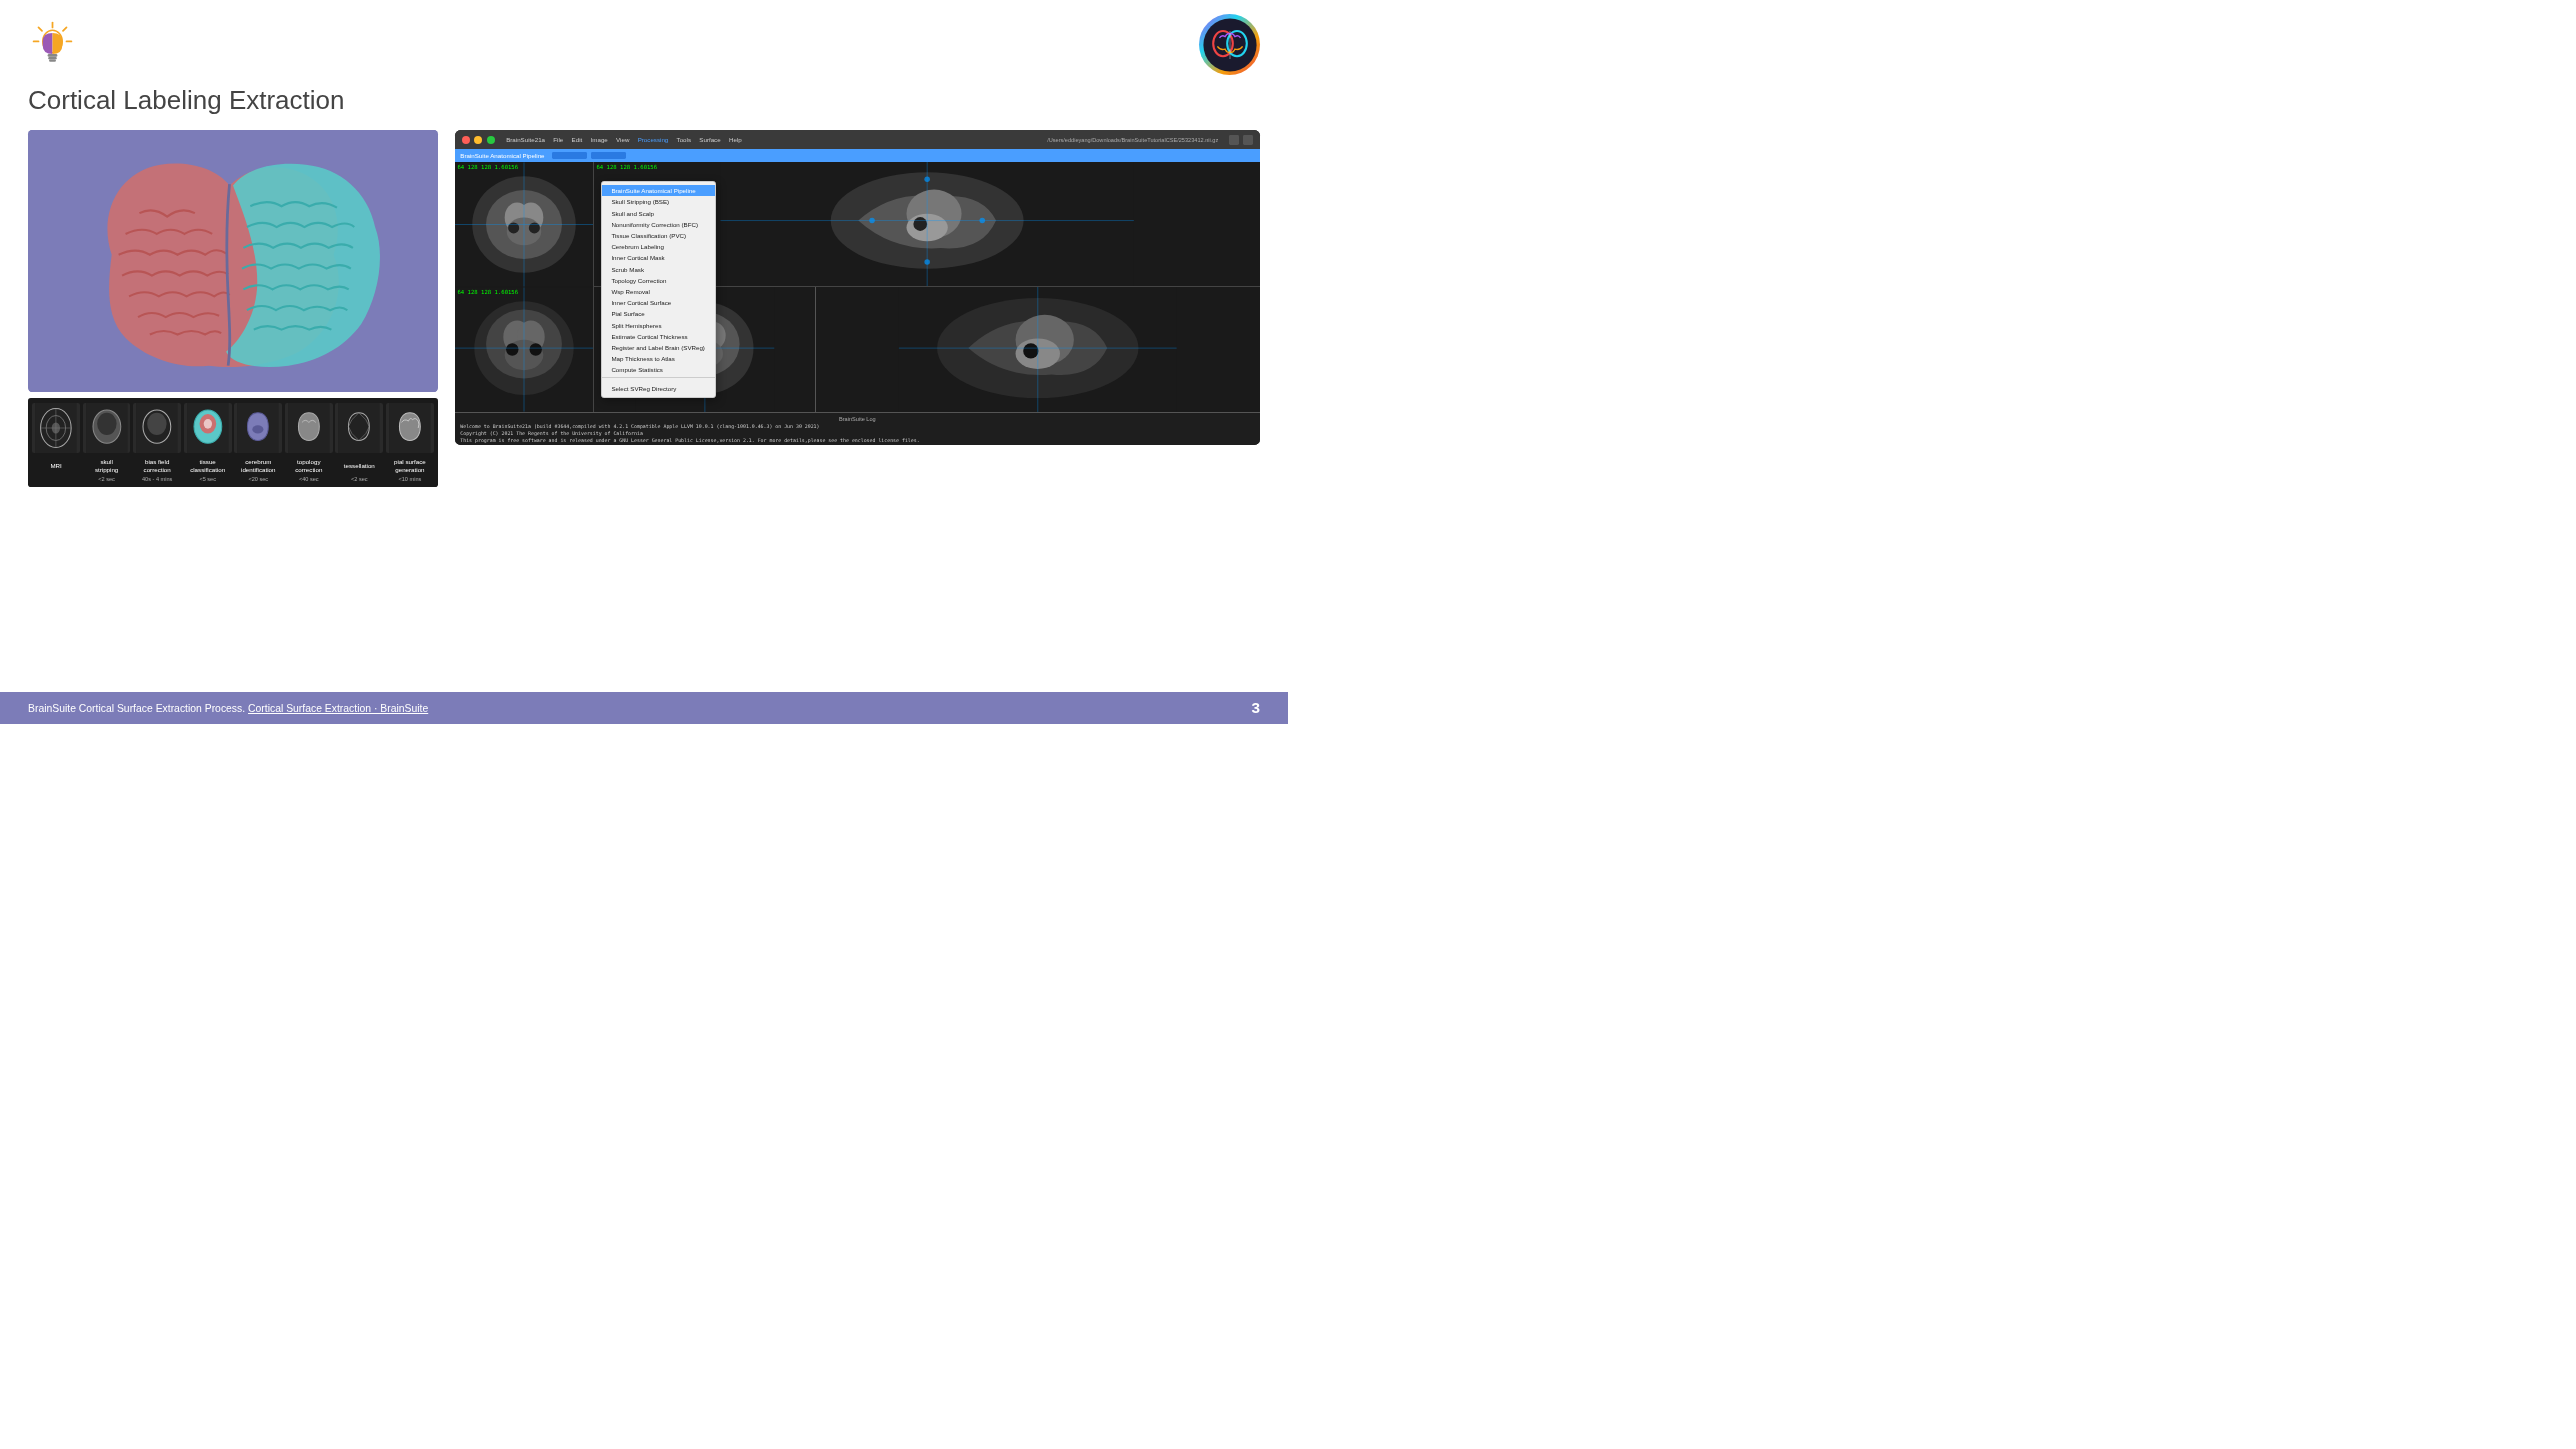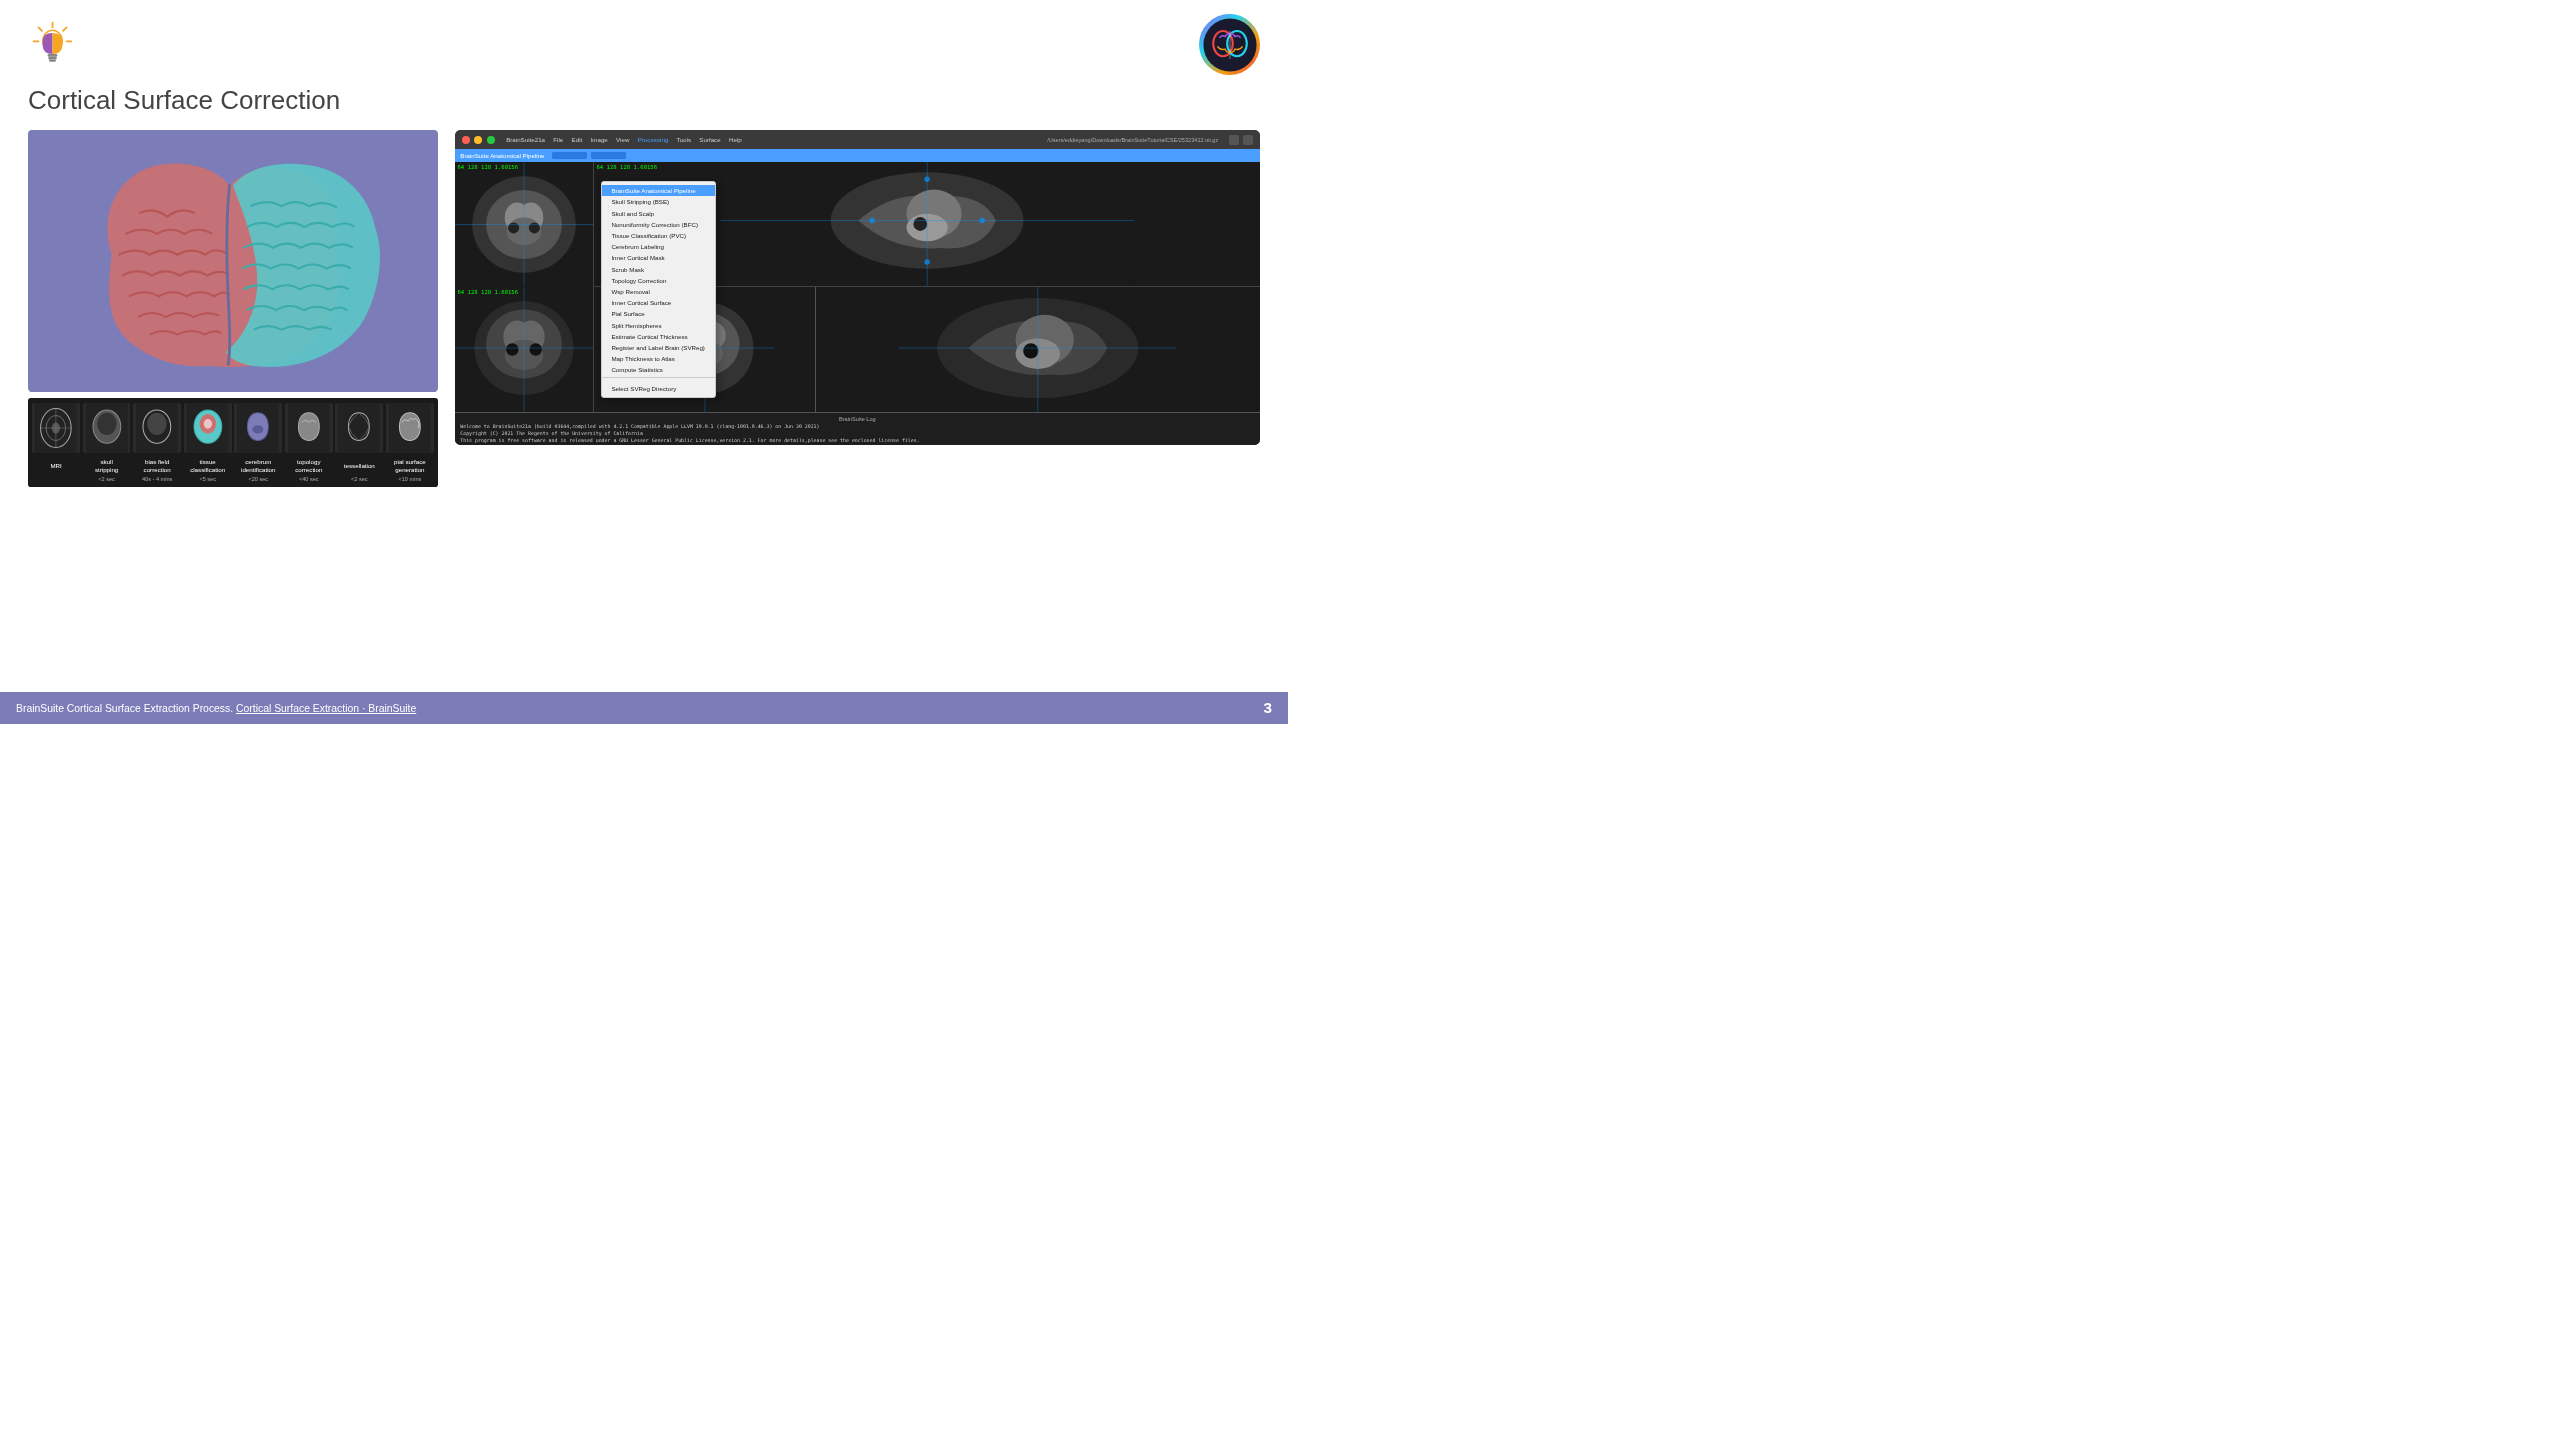--- a/index.html
+++ b/index.html
@@ -292,21 +292,21 @@
     
     .footer {
       position: absolute;
       bottom: 0;
       left: 0;
       right: 0;
       height: 32px;
       background: #7c7cb8;
       display: flex;
       align-items: center;
-      padding: 0 16px;
+      padding: 0 28px;
       justify-content: space-between;
     }
 
     .footer-text {
       font-size: 10.4px;
       color: #ffffff;
     }
 
     .footer-text a {
       color: #ffffff;
@@ -353,21 +353,21 @@
 
         <ellipse cx="30" cy="38" rx="14" ry="18" fill="none" stroke="#ef4444" stroke-width="3"></ellipse>
         <ellipse cx="50" cy="38" rx="14" ry="18" fill="none" stroke="#22d3ee" stroke-width="3"></ellipse>
         <path d="M25 30 Q28 25 33 28 Q36 22 40 24 Q44 22 47 28 Q52 25 55 30" fill="none" stroke="#a855f7" stroke-width="2"></path>
         <path d="M22 42 Q26 48 33 46 Q36 52 40 50 Q44 52 47 46 Q54 48 58 42" fill="none" stroke="#f59e0b" stroke-width="2"></path>
         <path d="M40 20 L40 60" stroke="#ffffff" stroke-width="1.5" opacity="0.4"></path>
       </svg>
     </div>
   </div>
 
-  <div class="subtitle">Cortical Surface Correction</div>
+  <div class="subtitle">Cortical Labeling Extraction</div>
 
   <div class="main-content">
 
     <div class="left-panel">
 
       <div class="brain-render">
         <svg viewBox="0 0 590 378" xmlns="http://www.w3.org/2000/svg">
 
           <rect width="590" height="378" fill="#7c7cb8"></rect>
 

